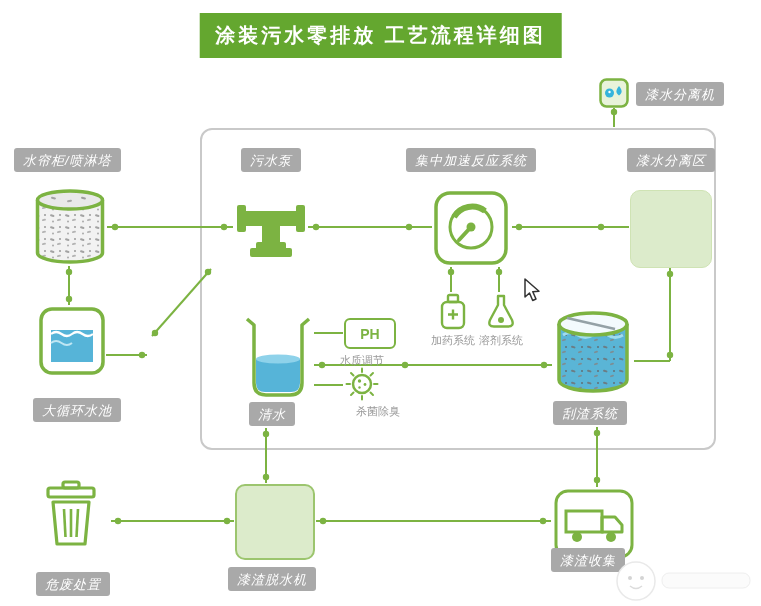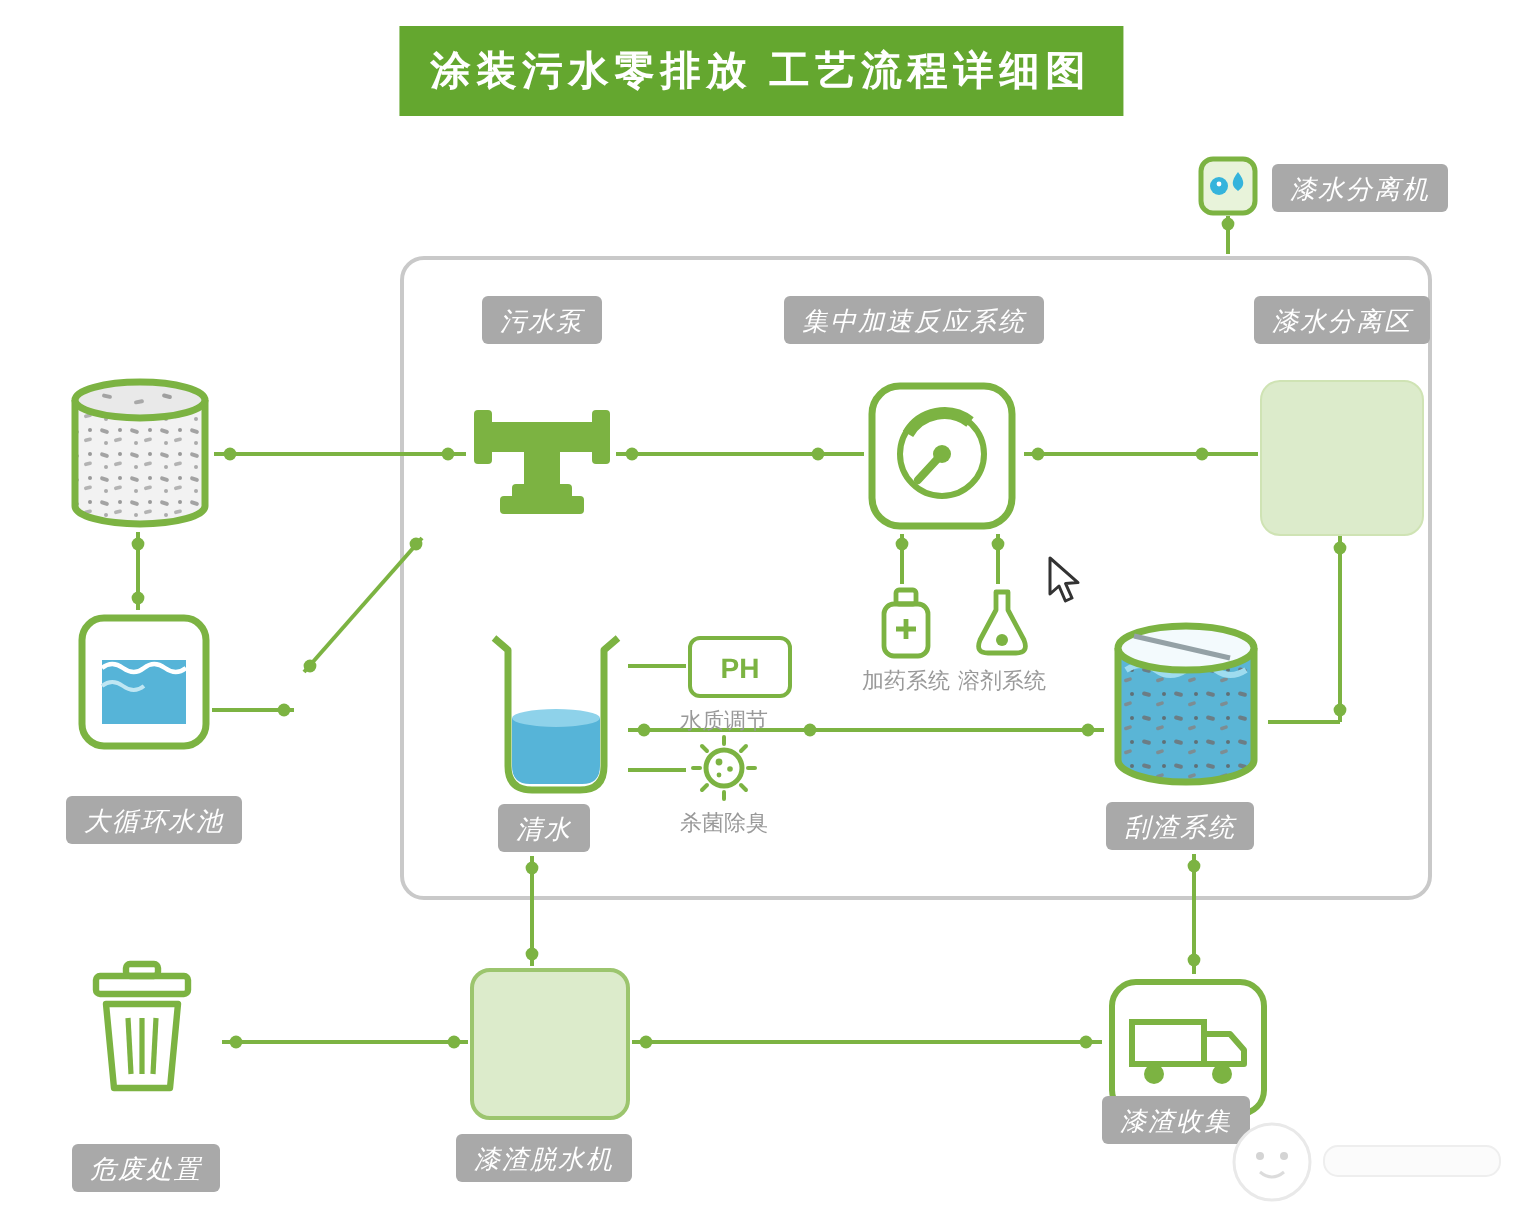--- a/index.html
+++ b/index.html
@@ -75,20 +75,21 @@
   <div class="title">涂装污水零排放 工艺流程详细图</div>
 
   <svg class="abs" style="left:599px;top:78px" width="30" height="30" viewBox="0 0 30 30">
     <rect x="1.5" y="1.5" width="27" height="27" rx="6" fill="#e8f3da" stroke="#7cb342" stroke-width="2.5"></rect>
     <circle cx="10.5" cy="15" r="4.5" fill="#35b4dc"></circle>
     <circle cx="10.5" cy="14" r="1.2" fill="#ffffff"></circle>
     <path d="M20 8 c3.5 4.5 3.5 7 0 9.5 c-3.5 -2.5 -3.5 -5 0 -9.5 z" fill="#35b4dc"></path>
   </svg>
   <div class="badge" style="left:636px;top:82px">漆水分离机</div>
 
+  <div class="badge" style="left:14px;top:148px">水帘柜/喷淋塔</div>
   <svg class="abs" style="left:33px;top:188px" width="74" height="78" viewBox="0 0 74 78">
     <defs>
       <pattern id="spk1" width="15" height="12" patternUnits="userSpaceOnUse">
         <rect width="15" height="12" fill="#f2f2f2"></rect>
         <rect x="2" y="2.5" width="4.5" height="2" rx="1" fill="#a3a3a3" transform="rotate(18 4 3.5)"></rect>
         <rect x="9" y="7" width="4" height="1.8" rx="0.9" fill="#b3b3b3" transform="rotate(-14 11 8)"></rect>
         <circle cx="12" cy="3" r="1" fill="#9a9a9a"></circle>
         <circle cx="5" cy="9.5" r="1" fill="#ababab"></circle>
       </pattern>
     </defs>
@@ -126,21 +127,21 @@
     <g fill="#7cb342">
       <rect x="2" y="15" width="9" height="27" rx="2"></rect>
       <rect x="61" y="15" width="9" height="27" rx="2"></rect>
       <rect x="10" y="21" width="52" height="15"></rect>
       <rect x="27" y="34" width="18" height="20"></rect>
       <rect x="21" y="52" width="30" height="8" rx="2"></rect>
       <rect x="15" y="58" width="42" height="9" rx="2"></rect>
     </g>
   </svg>
 
-  <div class="badge" style="left:392px;top:148px">集中加速反应系统</div>
+  <div class="badge" style="left:406px;top:148px">集中加速反应系统</div>
   <svg class="abs" style="left:433px;top:190px" width="76" height="76" viewBox="0 0 76 76">
     <rect x="3" y="3" width="70" height="70" rx="14" fill="#ffffff" stroke="#7cb342" stroke-width="3.5"></rect>
     <circle cx="38" cy="37" r="21" fill="#ffffff" stroke="#7cb342" stroke-width="3"></circle>
     <path d="M21 27 A21 21 0 0 1 52 21" stroke="#7cb342" stroke-width="6" fill="none"></path>
     <line x1="38" y1="37" x2="26" y2="50" stroke="#7cb342" stroke-width="4" stroke-linecap="round"></line>
     <circle cx="38" cy="37" r="4.5" fill="#7cb342"></circle>
   </svg>
 
   <div class="badge" style="left:627px;top:148px">漆水分离区</div>
   <div class="greenfill" style="left:630px;top:190px;width:80px;height:76px;border:1px solid #cfe3b4"></div>
@@ -177,21 +178,21 @@
       <line x1="9.5" y1="25.5" x2="7" y2="28"></line>
       <line x1="6" y1="17" x2="2.5" y2="17"></line>
       <line x1="9.5" y1="8.5" x2="7" y2="6"></line>
       <line x1="18" y1="5" x2="18" y2="1.5"></line>
       <line x1="26.5" y1="8.5" x2="29" y2="6"></line>
     </g>
     <circle cx="15.5" cy="14" r="1.7" fill="#7cb342"></circle>
     <circle cx="21" cy="17.5" r="1.4" fill="#7cb342"></circle>
     <circle cx="15.5" cy="20.5" r="1.2" fill="#7cb342"></circle>
   </svg>
-  <div class="caption" style="left:340px;top:404px;width:44px">杀菌除臭</div>
+  <div class="caption" style="left:356px;top:404px;width:44px">杀菌除臭</div>
 
   <svg class="abs" style="left:553px;top:308px" width="80" height="92" viewBox="0 0 80 92">
     <defs>
       <pattern id="spk2" width="16" height="12" patternUnits="userSpaceOnUse">
         <rect width="16" height="12" fill="#5ab5d6"></rect>
         <rect x="2" y="2" width="4.5" height="2" rx="1" fill="#6b7d85" transform="rotate(15 4 3)"></rect>
         <rect x="9" y="7" width="4" height="1.8" rx="0.9" fill="#7d8d93" transform="rotate(-18 11 8)"></rect>
         <circle cx="13" cy="3" r="1" fill="#5f7077"></circle>
       </pattern>
     </defs>

